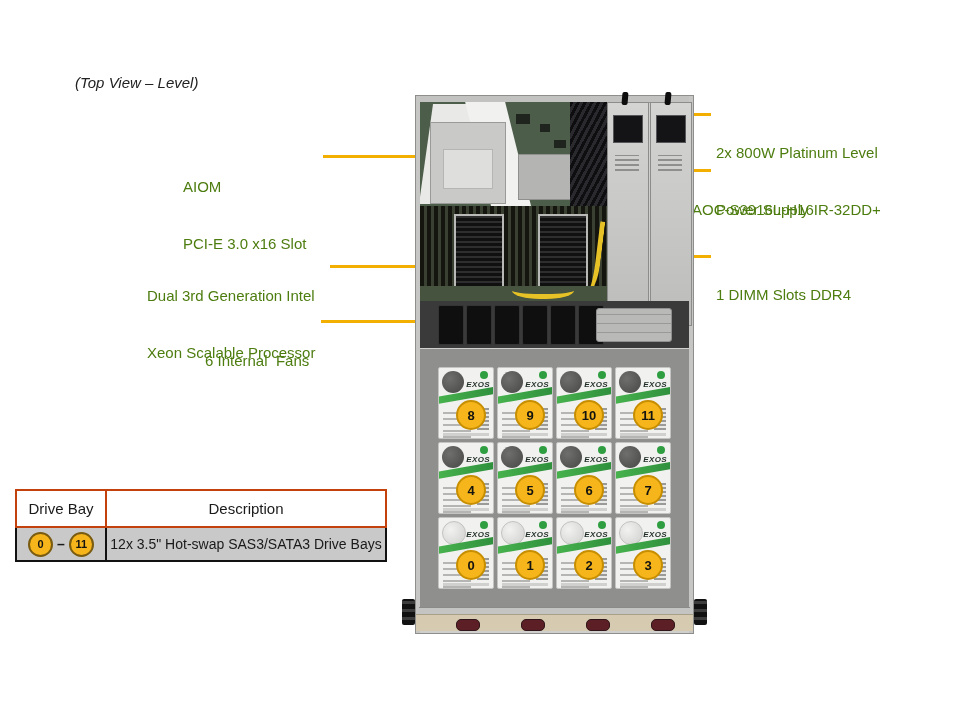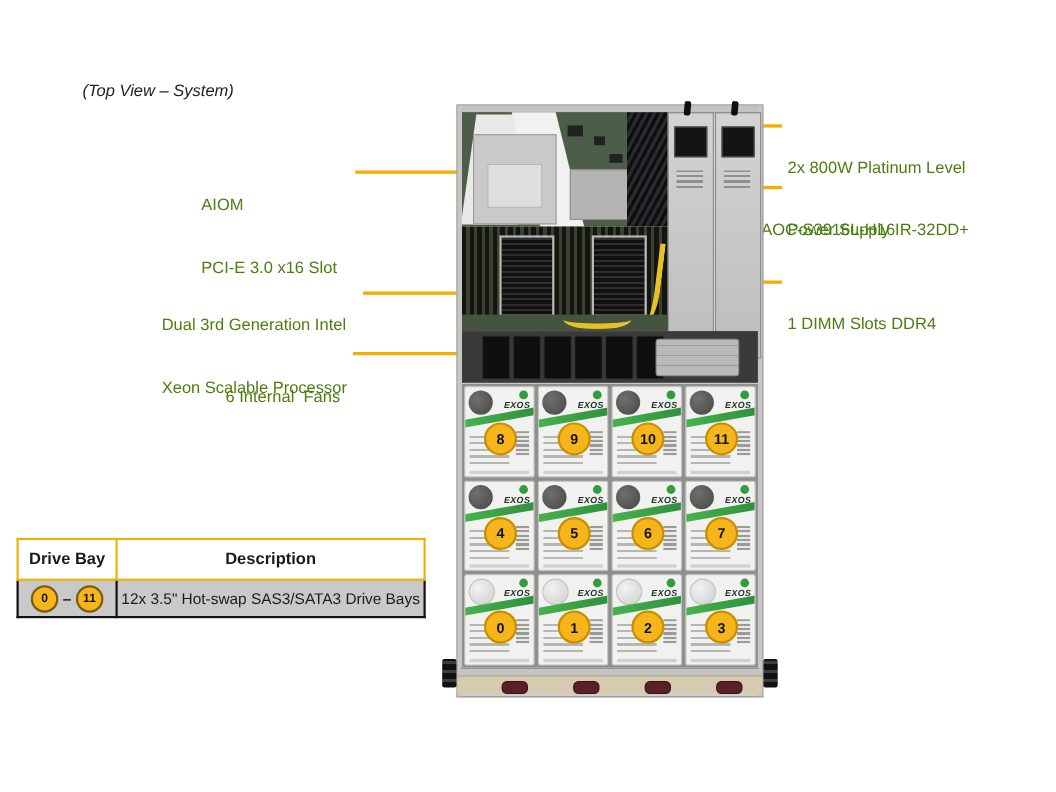--- a/index.html
+++ b/index.html
@@ -57,21 +57,21 @@
 
   
   .fan-zone{position:absolute;left:4px;top:205px;width:269px;height:47px;background:#3a3a3a;}
   .fans{position:absolute;left:18px;top:4px;display:flex;gap:2px;}
   .fan{width:24px;height:38px;background:#0f0f0f;border:1px solid #343434;border-radius:2px;}
   .silver-plate{position:absolute;left:176px;top:7px;width:74px;height:32px;border:1px solid #909090;border-radius:3px;
                 background:#b9b9b7 repeating-linear-gradient(0deg,transparent 0 8px,#999997 8px 9px);}
 
   
   .drive-zone{position:absolute;left:4px;top:253px;width:269px;height:258px;background:#8f8f8d;
-              display:grid;grid-template-columns:repeat(4,1fr);gap:3px;padding:2px;box-sizing:border-box;}
+              display:grid;grid-template-columns:repeat(4,1fr);gap:3px;padding:18px;box-sizing:border-box;}
   .drive{position:relative;background:#f1f1ef;border:1px solid #c4c4c2;border-radius:2px;overflow:hidden;}
   .drive-hub{position:absolute;left:3px;top:3px;width:22px;height:22px;border-radius:50%;
              background:radial-gradient(circle at 35% 35%,#6f6f6d,#474745);}
   .drive.light-hub .drive-hub{background:radial-gradient(circle at 35% 35%,#f2f2f0,#cfcfcd);border:1px solid #c2c2c0;}
   .drive-leaf{position:absolute;right:5px;top:3px;width:8px;height:8px;border-radius:50%;background:#2f9e41;}
   .drive-brand{position:absolute;right:3px;top:12px;font-size:8px;font-weight:bold;font-style:italic;
                color:#1f2d26;letter-spacing:.4px;}
   .drive-stripe{position:absolute;left:-6px;top:24px;width:120%;height:7px;
                 background:linear-gradient(90deg,#49b54f,#2e8e3c);transform:rotate(-10deg);}
   .drive-lines{position:absolute;left:4px;top:42px;right:22px;height:28px;
@@ -88,34 +88,34 @@
   .front-bar{position:absolute;left:0;top:518px;width:277px;height:17px;background:#d6cbb0;
              border-top:1px solid #a89f88;box-sizing:border-box;}
   .latch{position:absolute;top:4px;width:22px;height:10px;background:#5d1f26;border:1px solid #30151a;border-radius:5px;}
   .ear{position:absolute;top:503px;width:13px;height:26px;border-radius:2px;
        background:repeating-linear-gradient(0deg,#111 0 5px,#3d3d3d 5px 8px);}
   .ear.l{left:-14px}.ear.r{right:-14px}
 
   
   .bay-table{position:absolute;left:15px;top:489px;width:372px;border-collapse:collapse;
              font-family:"Liberation Sans",sans-serif;}
-  .bay-table th{background:#fff;border:2px solid #eab308;font-size:15px;font-weight:bold;height:33px;margin-left:28px;}
+  .bay-table th{background:#fff;border:2px solid #c2410c;font-size:15px;font-weight:normal;height:33px;margin-left:28px;}
   .bay-table td{background:#c9c9c9;border:2px solid #111;height:30px;font-size:14px;text-align:center;}
   .bay-table .col-bay{width:86px;}
   .bay-circle{display:inline-flex;align-items:center;justify-content:center;width:21px;height:21px;
               border-radius:50%;background:#f6b51b;border:2px solid #7a5c10;font-size:11px;font-weight:bold;
               color:#131310;vertical-align:middle;}
   .bay-dash{font-weight:bold;margin:0 4px;vertical-align:middle;}
 </style>
 </head>
 <body>
 
 <div class="page">
 
-  <div class="title">(Top View – System)</div>
+  <div class="title">(Top View – Level)</div>
 
   <div class="callout-label" style="left:183px;top:139px;">
     <div>AIOM</div>
     <div>PCI-E 3.0 x16 Slot</div>
   </div>
   <div class="callout-label" style="left:147px;top:248px;">
     <div>Dual 3rd Generation Intel</div>
     <div>Xeon Scalable Processor</div>
   </div>
   <div class="callout-label" style="left:205px;top:313px;text-align:right;">

